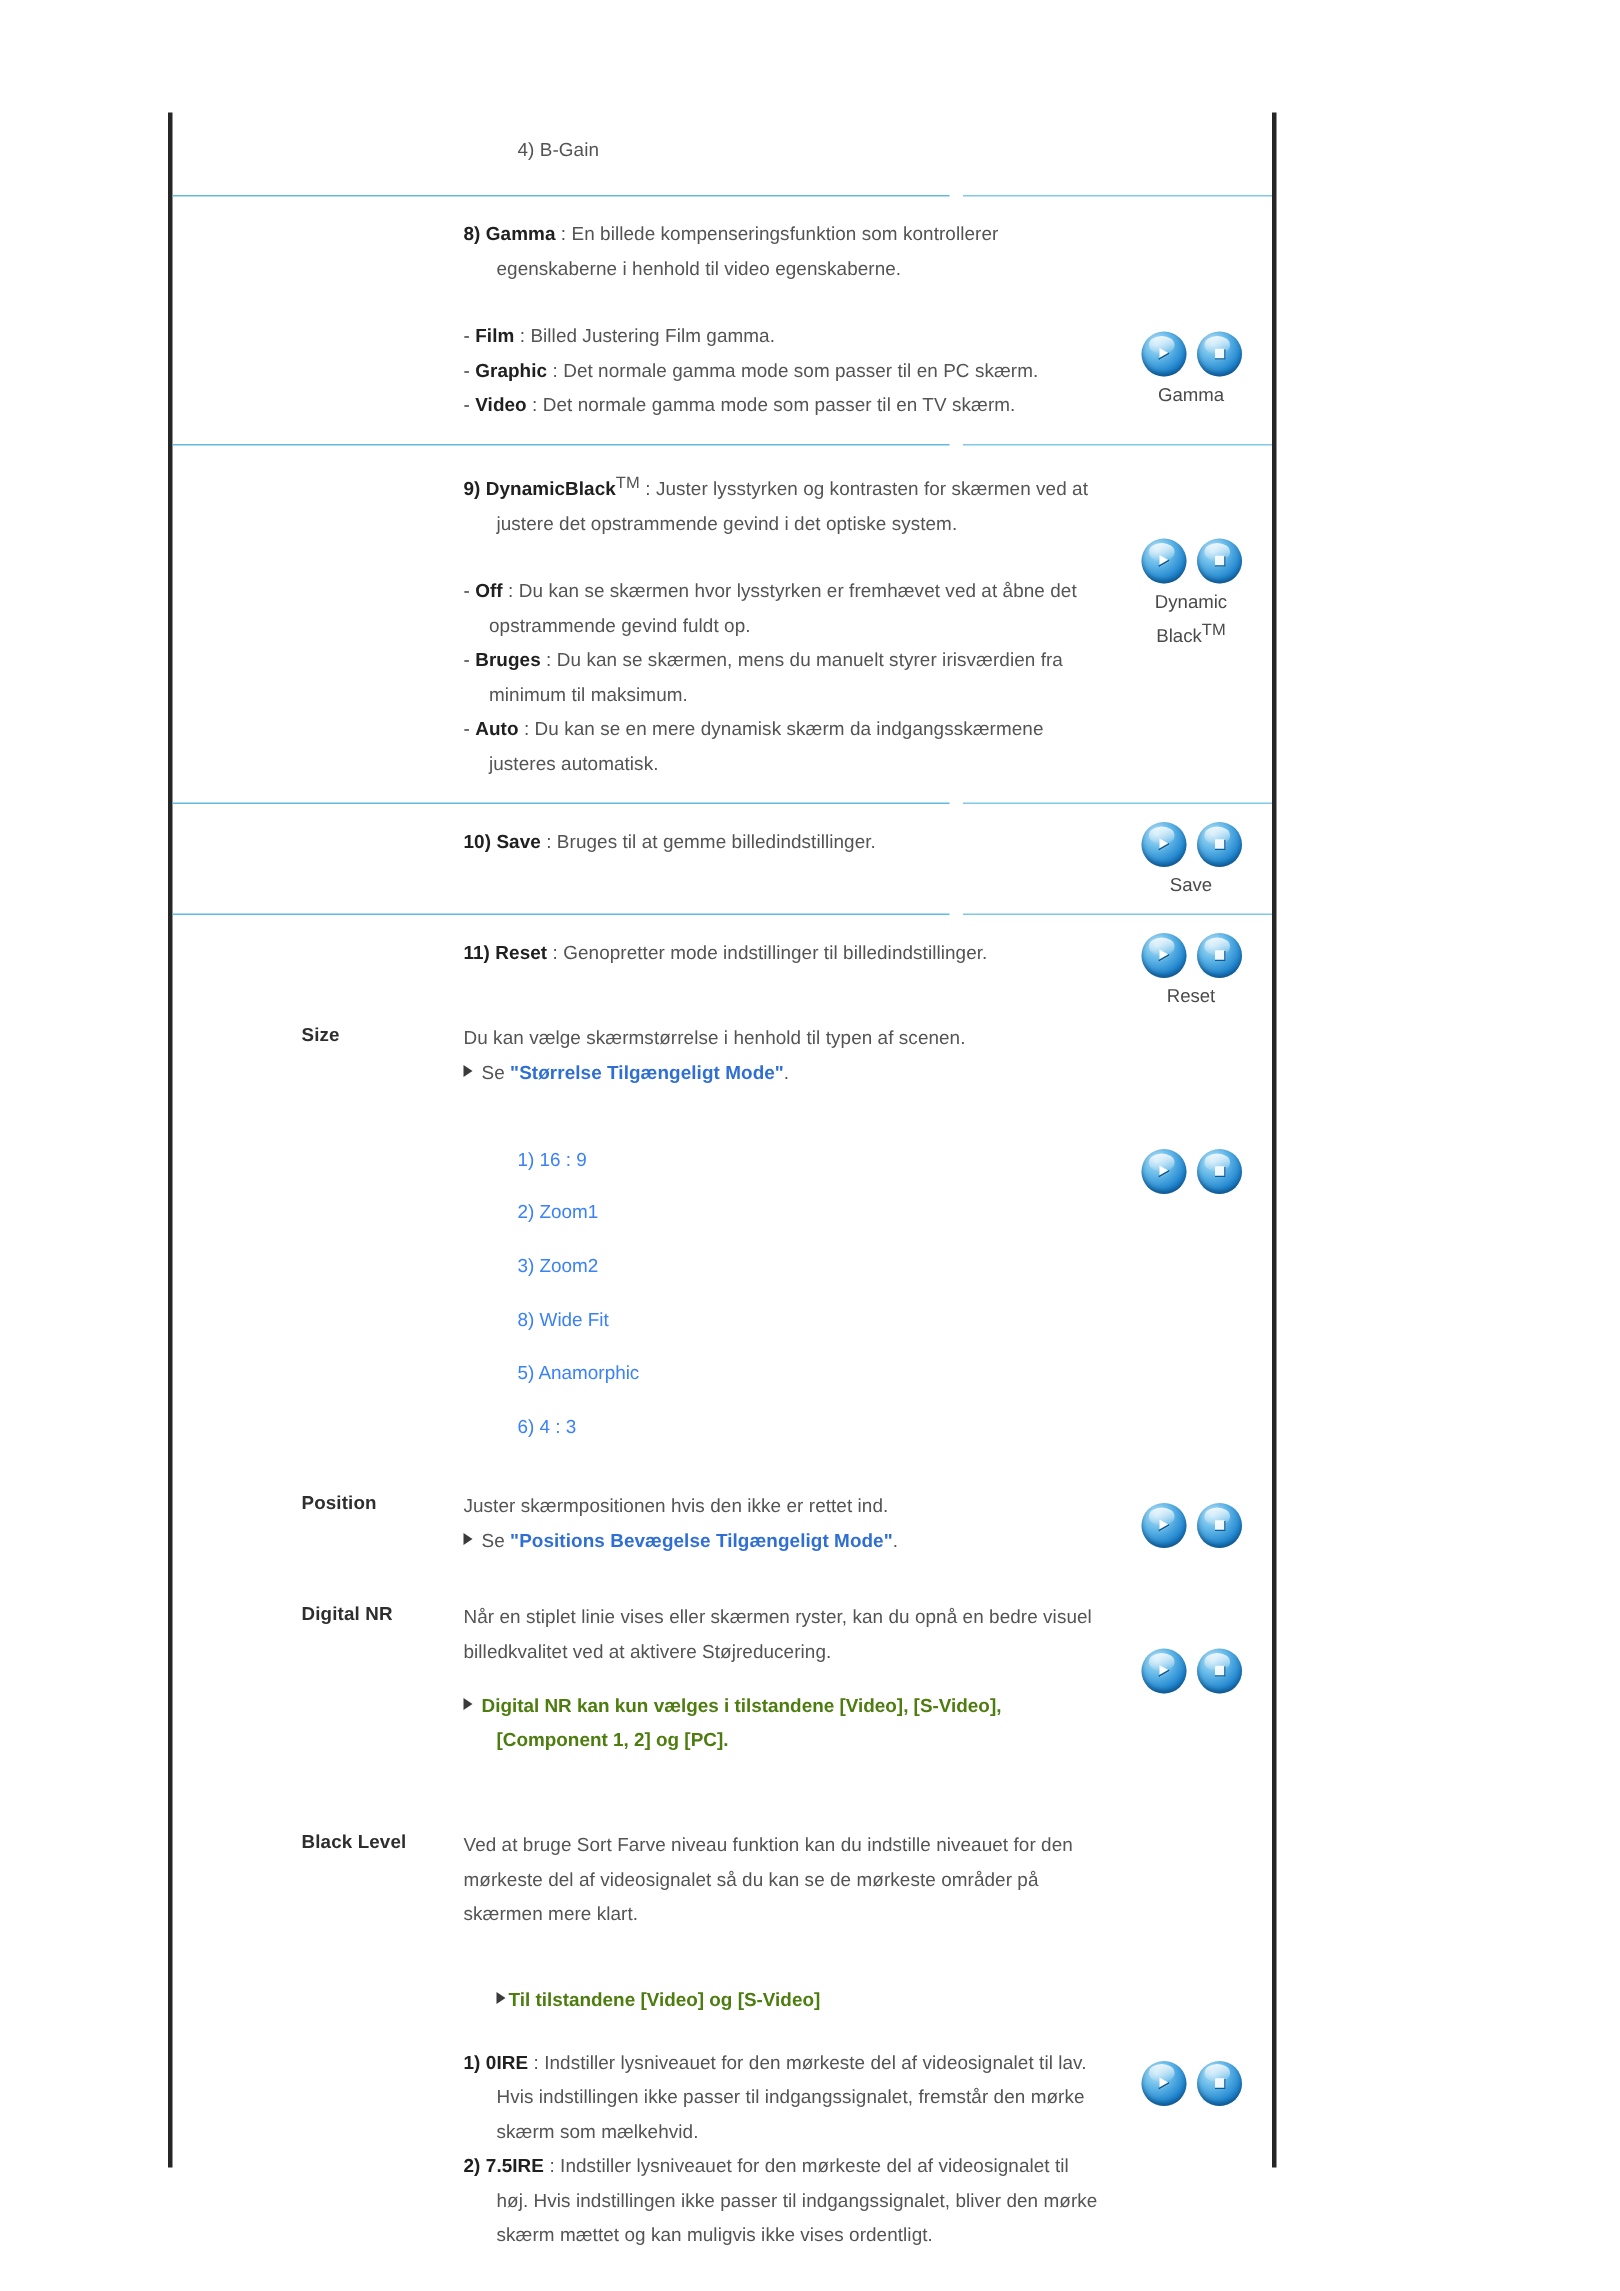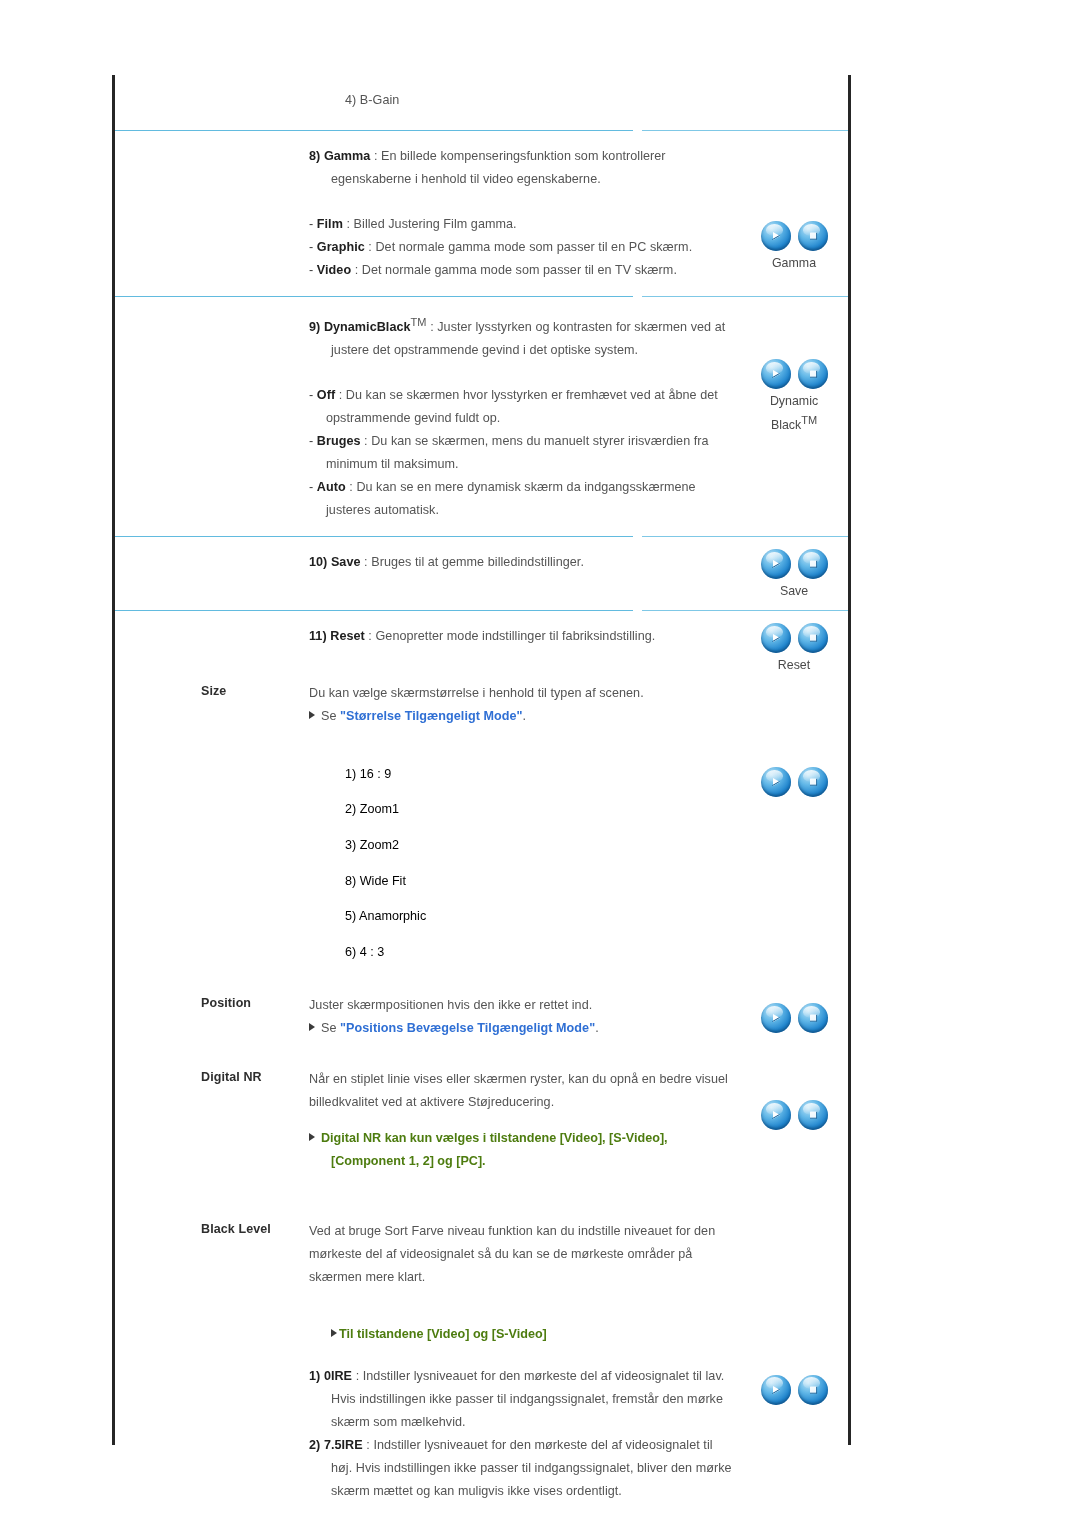--- a/index.html
+++ b/index.html
@@ -93,21 +93,21 @@
     color: #545454;
     letter-spacing: 0.05px;
   }
   p.t b, span.b {
     color: #202020;
     font-weight: bold;
   }
   .numbered {
     font-size: 12.6px;
     line-height: 23px;
-    color: #000000;
+    color: #3b82f6;
   }
   .spacer-6  { height: 6px; }
   .spacer-14 { height: 14px; }
   .spacer-18 { height: 18px; }
   .spacer-22 { height: 22px; }
   .spacer-28 { height: 28px; }
   .spacer-34 { height: 34px; }
 
   .ind-1 { padding-left: 22px; }
   .ind-2 { padding-left: 36px; }
@@ -387,21 +387,21 @@
     </div>
 
     <div class="row">
       <div class="label-col"></div>
       <div class="body-col">
         <div class="spacer-14"></div>
         <p class="t hang2">
           <span class="b">11)</span>
           <span class="b">Reset</span>
           <span>:</span>
-          <span>Genopretter mode indstillinger til fabriksindstilling.</span>
+          <span>Genopretter mode indstillinger til billedindstillinger.</span>
         </p>
         <div style="height:34px"></div>
       </div>
       <div class="icon-col">
         <div style="height:12px"></div>
         <div class="iconpair">
           <div class="btns">
             <div class="btn">
               <span class="glyph">
                 <svg width="14" height="14" viewBox="0 0 14 14">

